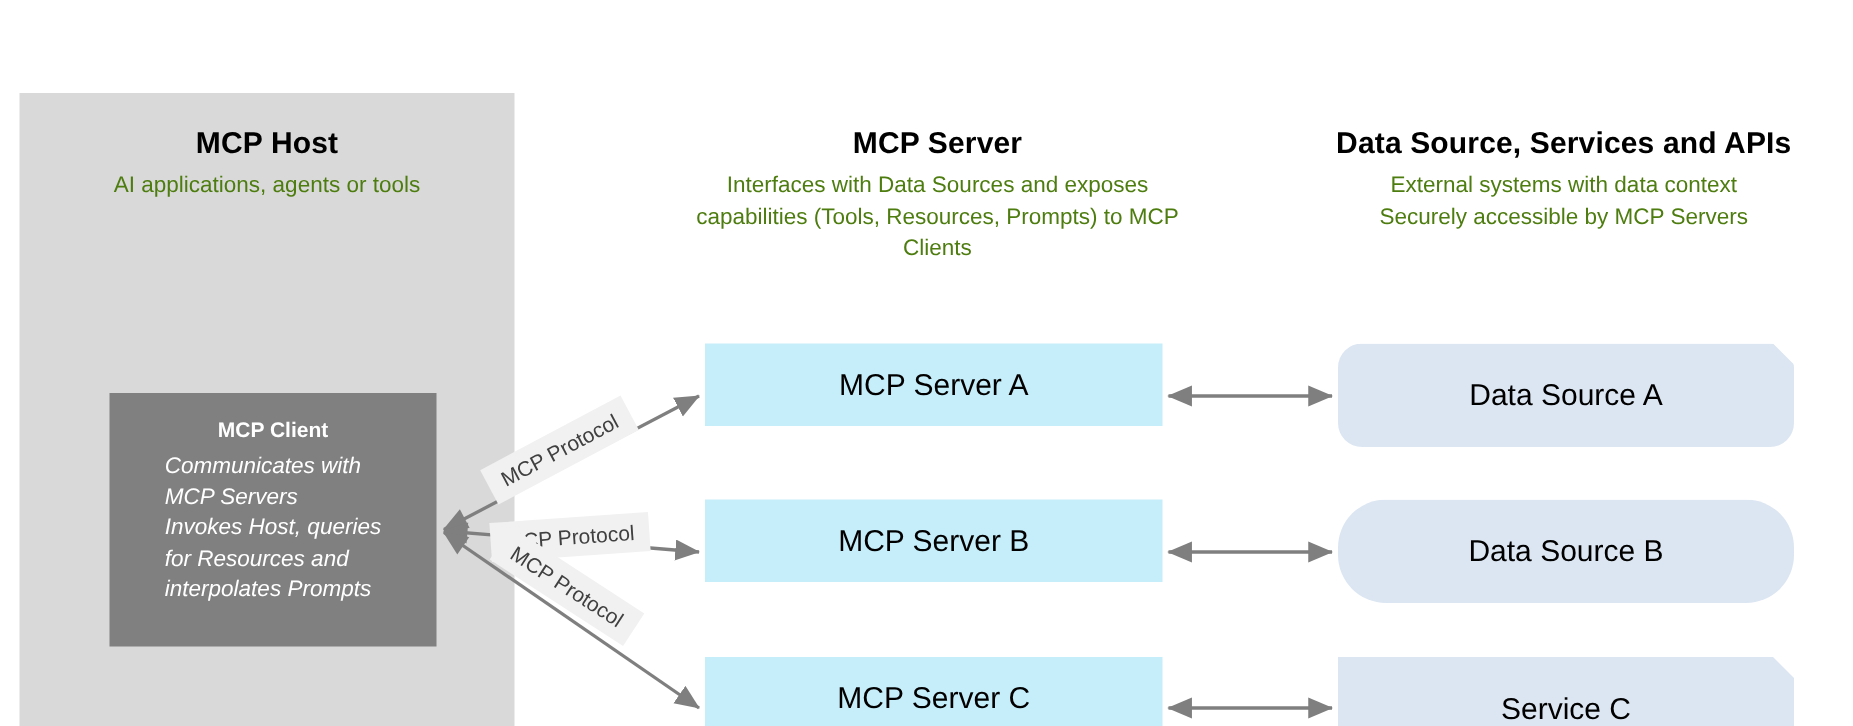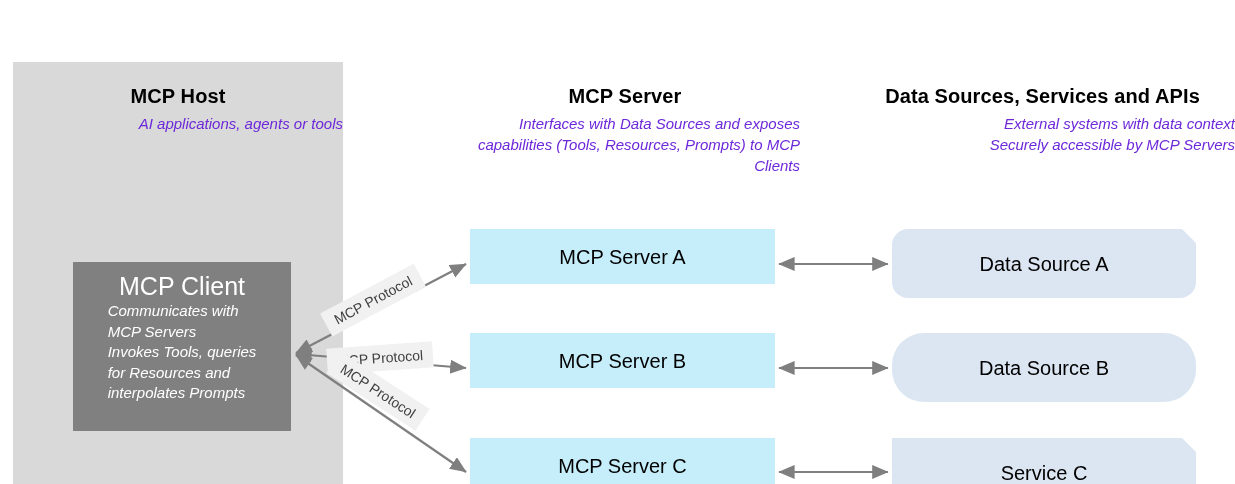--- a/index.html
+++ b/index.html
@@ -42,25 +42,23 @@
   .col-title {
     font-size: 20px;
     font-weight: bold;
     letter-spacing: 0.1px;
     line-height: 25px;
     white-space: nowrap;
     color: #000;
   }
   .col-sub {
     font-size: 15px;
-    font-style: italic;
     line-height: 21px;
-    color: #6d28d9;
+    color: #4d7c0f;
     margin-top: 4px;
-    text-align: right;
   }
 
   #host-header {
     left: 13px;
     top: 36px;
     width: 330px;
   }
   #server-header {
     left: 450px;
     top: 36px;
@@ -82,22 +80,22 @@
     background: #808080;
     color: #ffffff;
     box-sizing: border-box;
     display: flex;
     flex-direction: column;
     align-items: center;
     justify-content: flex-start;
     padding-top: 12px;
   }
   .client-title {
-    font-size: 25px;
-    font-weight: normal;
+    font-size: 14px;
+    font-weight: bold;
     line-height: 25px;
     color: #ffffff;
   }
   .client-sub {
     font-size: 15px;
     font-style: italic;
     line-height: 20.5px;
     text-align: left;
     color: #ffffff;
     margin-top: 2px;
@@ -231,33 +229,33 @@
     <div class="col-title">MCP Host</div>
     <div class="col-sub">AI applications, agents or tools</div>
   </div>
 
   <div class="col-header" id="server-header">
     <div class="col-title">MCP Server</div>
     <div class="col-sub">Interfaces with Data Sources and exposes capabilities (Tools, Resources, Prompts) to MCP Clients</div>
   </div>
 
   <div class="col-header" id="datasource-header">
-    <div class="col-title">Data Sources, Services and APIs</div>
+    <div class="col-title">Data Source, Services and APIs</div>
     <div class="col-sub">
       <div>External systems with data context</div>
       <div>Securely accessible by MCP Servers</div>
     </div>
   </div>
 
   <div class="client-box">
     <div class="client-title">MCP Client</div>
     <div class="client-sub">
       <div>Communicates with</div>
       <div>MCP Servers</div>
-      <div>Invokes Tools, queries</div>
+      <div>Invokes Host, queries</div>
       <div>for Resources and</div>
       <div>interpolates Prompts</div>
     </div>
   </div>
 
   <div class="server-box" id="server-box-0">
     <span class="box-label">MCP Server A</span>
   </div>
   <div class="server-box" id="server-box-1">
     <span class="box-label">MCP Server B</span>

